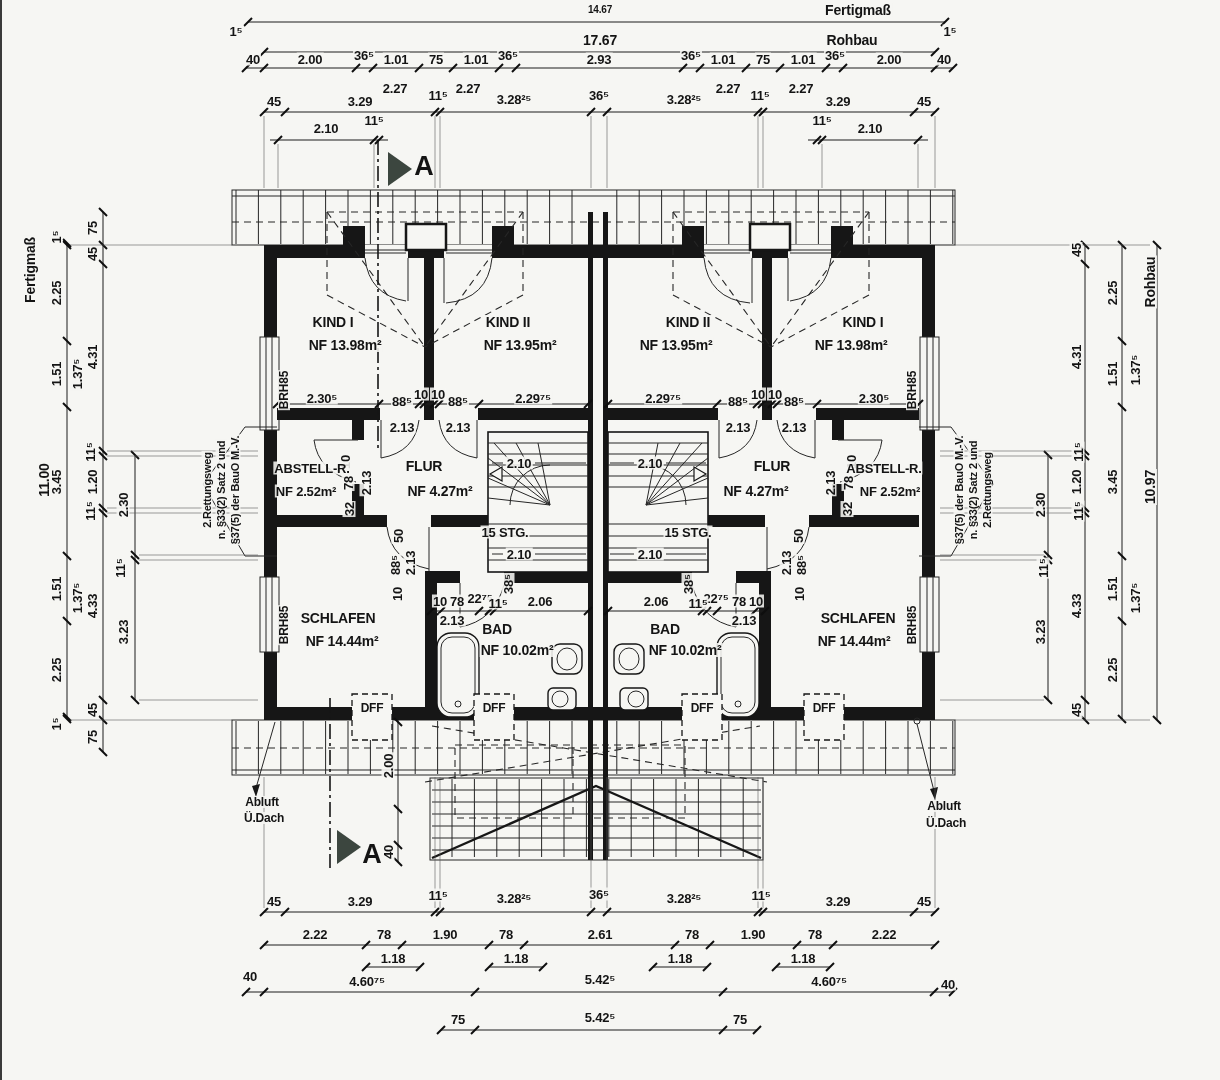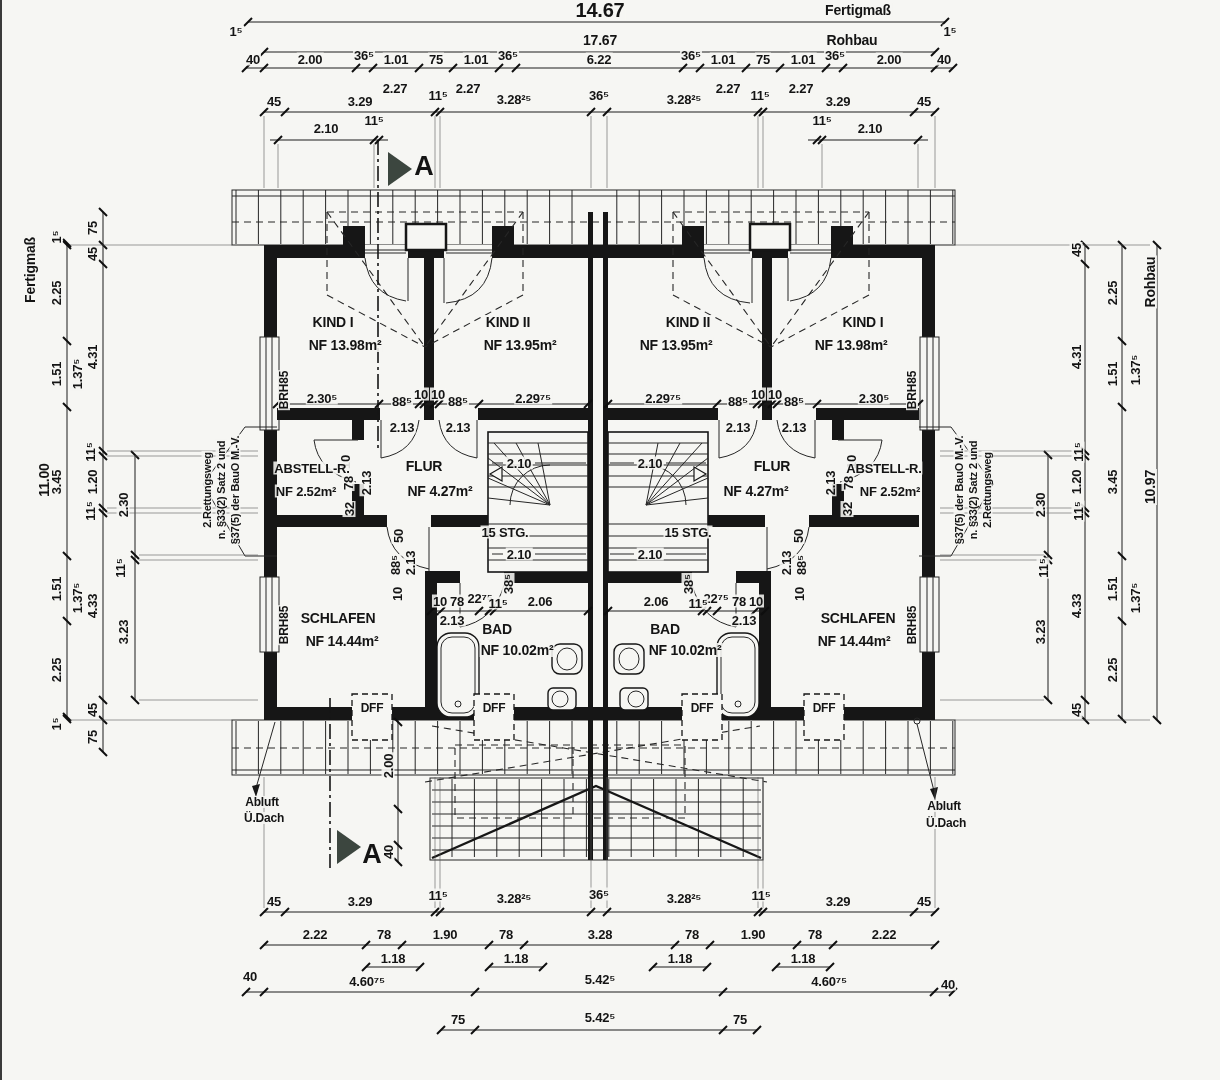--- a/index.html
+++ b/index.html
@@ -571,34 +571,34 @@
         <line x1="139" y1="560" x2="258" y2="560" class="wit"></line>
         <line x1="940" y1="560" x2="1044" y2="560" class="wit"></line>
         <line x1="139" y1="700" x2="258" y2="700" class="wit"></line>
         <line x1="940" y1="700" x2="1044" y2="700" class="wit"></line>
       </g>
   </svg>
 
   <div id="label-layer">
     <div class="section-letter" style="left:424px;top:166px">A</div>
     <div class="section-letter" style="left:372px;top:854px">A</div>
-  <span class="lbl" style="left: 600px; top: 10px; font-size: 20px;">14.67</span>
+  <span class="lbl" style="left: 600px; top: 10px; font-size: 10px;">14.67</span>
       <span class="lbl" style="left: 858px; top: 10px; font-size: 14px;">Fertigmaß</span>
       <span class="lbl" style="left: 236px; top: 31px;">1⁵</span>
       <span class="lbl" style="left: 950px; top: 31px;">1⁵</span>
       <span class="lbl" style="left: 600px; top: 40px; font-size: 14px;">17.67</span>
       <span class="lbl" style="left: 852px; top: 40px; font-size: 14px;">Rohbau</span>
       <span class="lbl" style="left: 253px; top: 59px;">40</span>
       <span class="lbl" style="left: 310px; top: 59px;">2.00</span>
       <span class="lbl" style="left: 364px; top: 55px;">36⁵</span>
       <span class="lbl" style="left: 396px; top: 59px;">1.01</span>
       <span class="lbl" style="left: 436px; top: 59px;">75</span>
       <span class="lbl" style="left: 476px; top: 59px;">1.01</span>
       <span class="lbl" style="left: 508px; top: 55px;">36⁵</span>
-      <span class="lbl" style="left: 599px; top: 59px;">6.22</span>
+      <span class="lbl" style="left: 599px; top: 59px;">2.93</span>
       <span class="lbl" style="left: 691px; top: 55px;">36⁵</span>
       <span class="lbl" style="left: 723px; top: 59px;">1.01</span>
       <span class="lbl" style="left: 763px; top: 59px;">75</span>
       <span class="lbl" style="left: 803px; top: 59px;">1.01</span>
       <span class="lbl" style="left: 835px; top: 55px;">36⁵</span>
       <span class="lbl" style="left: 889px; top: 59px;">2.00</span>
       <span class="lbl" style="left: 944px; top: 59px;">40</span>
       <span class="lbl" style="left: 395px; top: 88px;">2.27</span>
       <span class="lbl" style="left: 468px; top: 88px;">2.27</span>
       <span class="lbl" style="left: 728px; top: 88px;">2.27</span>
@@ -622,21 +622,21 @@
       <span class="lbl" style="left: 514px; top: 898px;">3.28²⁵</span>
       <span class="lbl" style="left: 599px; top: 894px;">36⁵</span>
       <span class="lbl" style="left: 684px; top: 898px;">3.28²⁵</span>
       <span class="lbl" style="left: 761px; top: 895px;">11⁵</span>
       <span class="lbl" style="left: 838px; top: 901px;">3.29</span>
       <span class="lbl" style="left: 924px; top: 901px;">45</span>
       <span class="lbl" style="left: 315px; top: 934px;">2.22</span>
       <span class="lbl" style="left: 384px; top: 934px;">78</span>
       <span class="lbl" style="left: 445px; top: 934px;">1.90</span>
       <span class="lbl" style="left: 506px; top: 934px;">78</span>
-      <span class="lbl" style="left: 600px; top: 934px;">3.28</span>
+      <span class="lbl" style="left: 600px; top: 934px;">2.61</span>
       <span class="lbl" style="left: 692px; top: 934px;">78</span>
       <span class="lbl" style="left: 753px; top: 934px;">1.90</span>
       <span class="lbl" style="left: 815px; top: 934px;">78</span>
       <span class="lbl" style="left: 884px; top: 934px;">2.22</span>
       <span class="lbl" style="left: 393px; top: 958px;">1.18</span>
       <span class="lbl" style="left: 516px; top: 958px;">1.18</span>
       <span class="lbl" style="left: 680px; top: 958px;">1.18</span>
       <span class="lbl" style="left: 803px; top: 958px;">1.18</span>
       <span class="lbl" style="left: 250px; top: 976px;">40</span>
       <span class="lbl" style="left: 367px; top: 981px;">4.60⁷⁵</span>

